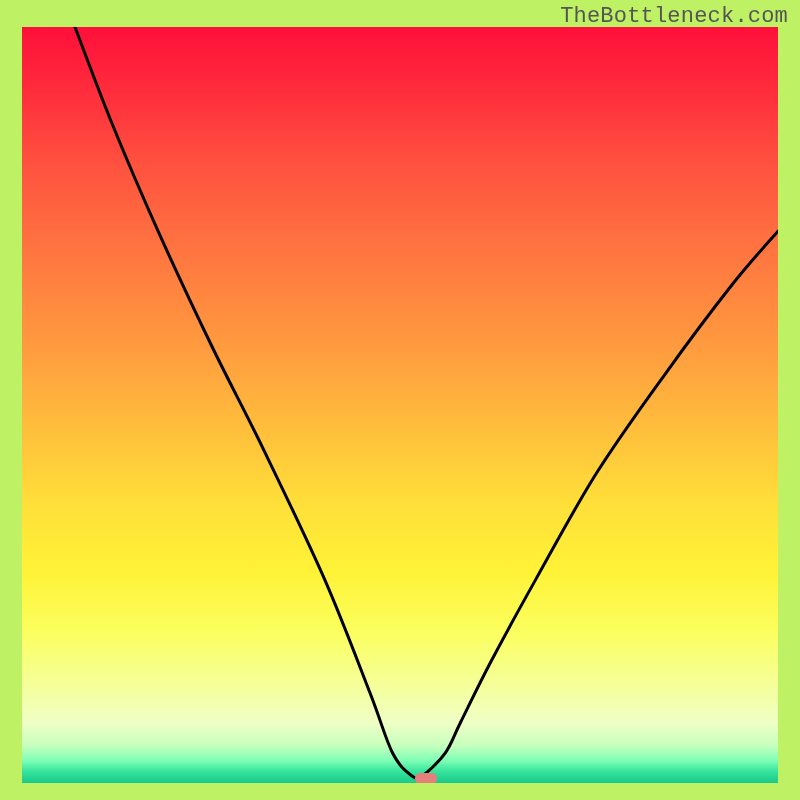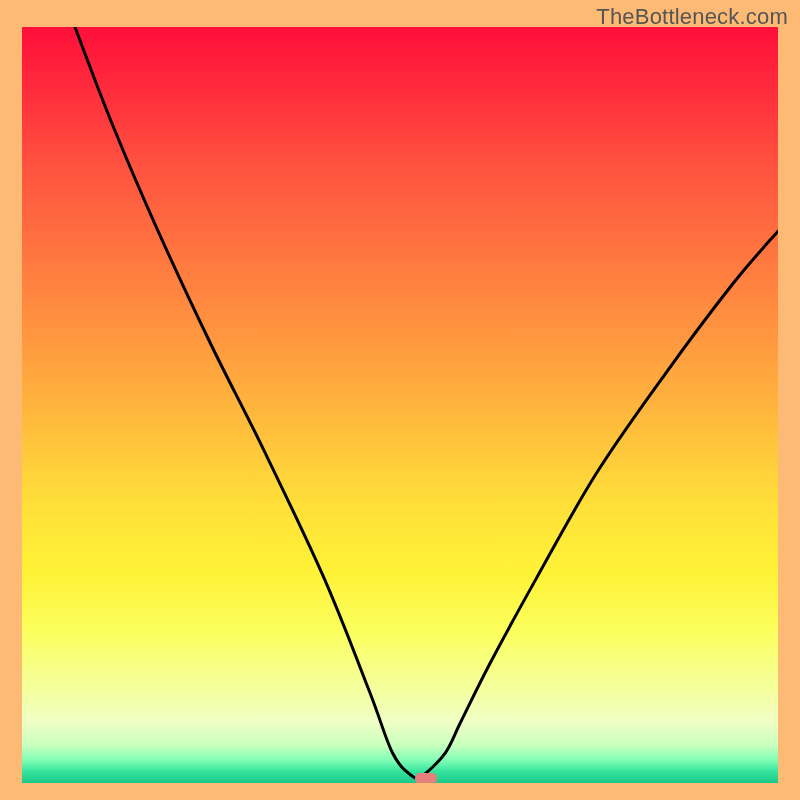--- a/index.html
+++ b/index.html
@@ -8,21 +8,22 @@
     width: 800px;
     height: 800px;
     background: #000;
     overflow: hidden;
     font-family: Arial, Helvetica, sans-serif;
   }
   .frame {
     position: relative;
     width: 800px;
     height: 800px;
-    background: #fdba74;
+    background: #bef264;
+    font-family: Liberation Mono, monospace;
   }
   .watermark {
     position: absolute;
     top: 4px;
     right: 12px;
     color: #555;
     font-size: 22px;
     font-weight: 500;
     z-index: 10;
     letter-spacing: 0.2px;

